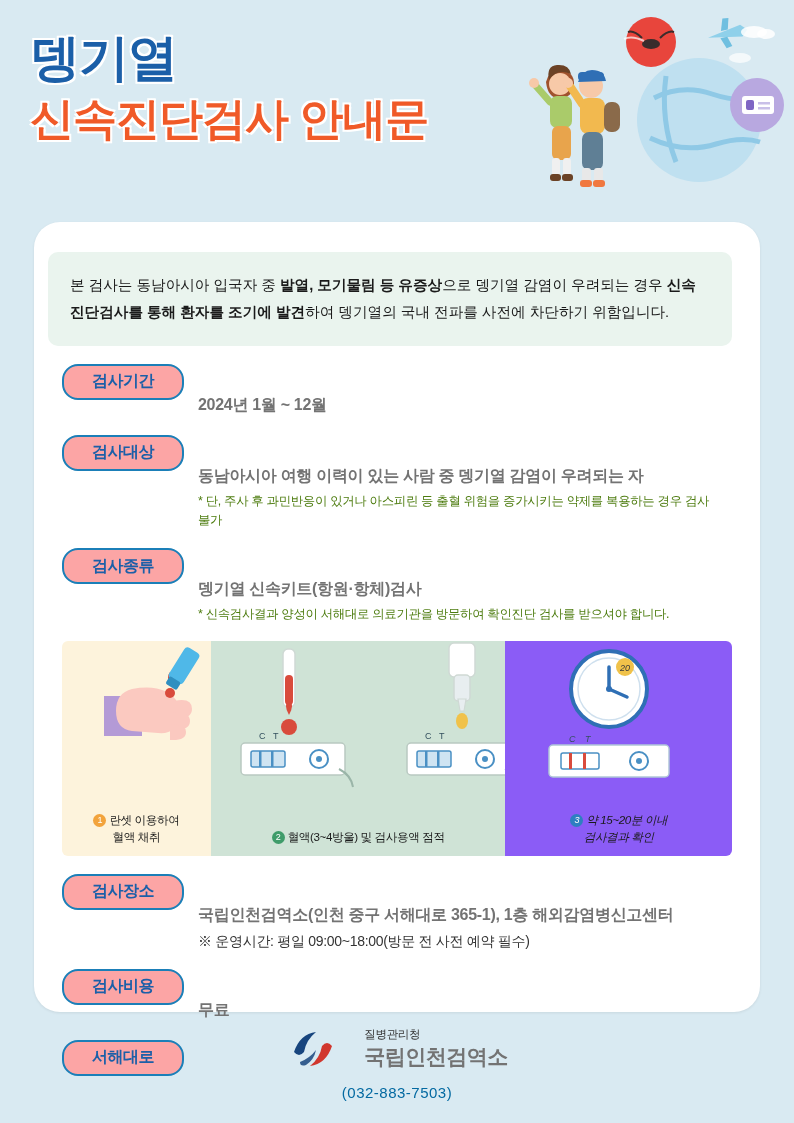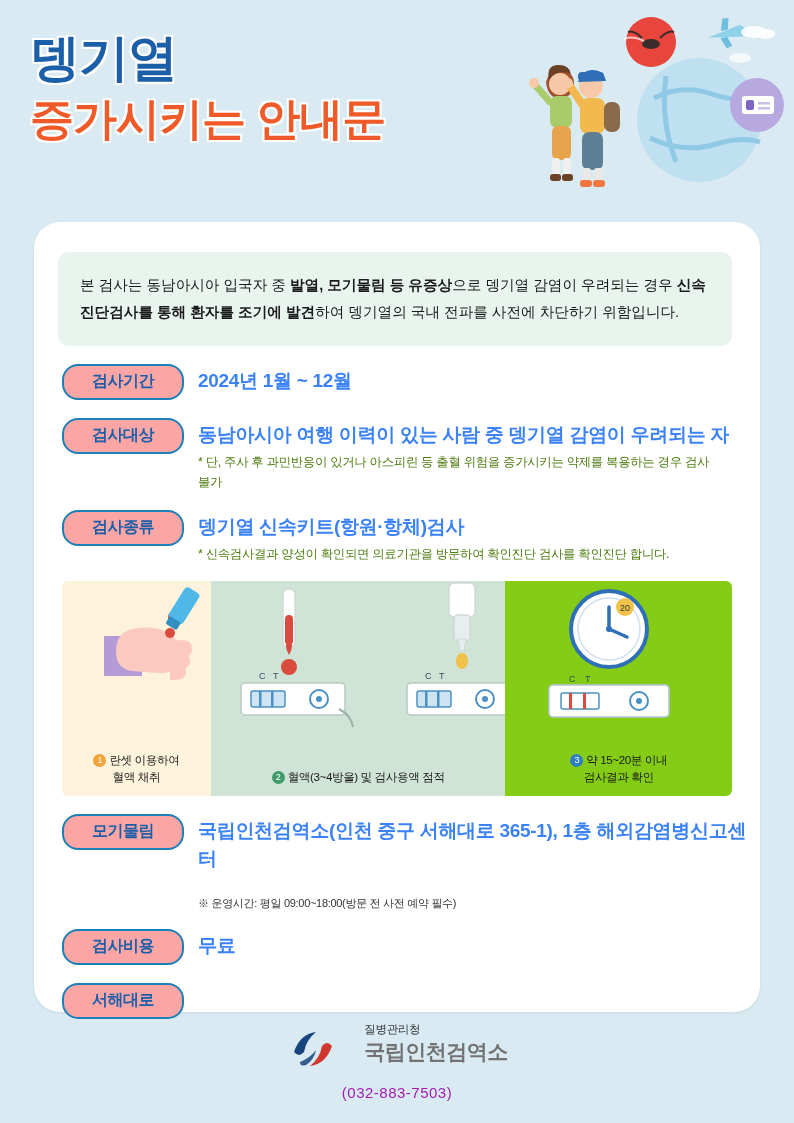--- a/index.html
+++ b/index.html
@@ -58,21 +58,21 @@
     left: 34px;
     top: 222px;
     width: 726px;
     height: 790px;
     background: #ffffff;
     border-radius: 26px;
     box-shadow: 0 1px 3px rgba(0,0,0,0.08);
   }
 
   .intro {
-    margin: 30px 28px 0 24px;
+    margin: 30px 28px 0 14px;
     background: #eaf4ee;
     border-radius: 10px;
     padding: 20px 22px;
     font-size: 14.6px;
     line-height: 1.85;
     color: #1a1a1a;
   }
   .intro b { font-weight: bold; }
 
   .row {
@@ -94,55 +94,56 @@
     align-items: center;
     justify-content: center;
     letter-spacing: -0.5px;
     background: #fca5a5;
   }
   .row-body {
     margin-left: 14px;
     padding-top: 3px;
   }
   .row-main {
-    font-size: 19px;
+    font-size: 16px;
     font-weight: bold;
-    color: #3b82f6;
+    color: #737373;
     line-height: 1.5;
     letter-spacing: -0.3px;
+    margin-top: 26px;
   }
   .row-note {
     font-size: 12.4px;
     color: #4d7c0f;
     line-height: 1.55;
     margin-top: 4px;
     letter-spacing: -0.3px;
   }
   .row-note2 {
-    font-size: 11px;
+    font-size: 14px;
     color: #333;
-    margin-top: 22px;
+    margin-top: 6px;
     letter-spacing: -0.3px;
   }
 
   
   .steps {
     display: flex;
     margin: 16px 28px 0 28px;
     height: 215px;
     border-radius: 6px;
     overflow: hidden;
   }
   .step {
     position: relative;
     overflow: hidden;
   }
   .step1 { width: 155px; background: #fdf3dc; }
   .step2 { width: 307px; background: #cfe3d6; }
-  .step3 { width: 236px; background: #84cc16; }
+  .step3 { width: 236px; background: #8b5cf6; font-style: italic; }
 
   .step-caption {
     position: absolute;
     left: 0;
     right: 0;
     bottom: 10px;
     text-align: center;
     font-size: 11.6px;
     color: #1a1a1a;
     line-height: 1.45;
@@ -167,51 +168,52 @@
   
   .footer {
     position: absolute;
     left: 0;
     right: 0;
     top: 1022px;
     text-align: center;
   }
   .footer-row {
     display: flex;
+    align-items: center;
     justify-content: center;
     gap: 24px;
   }
   .footer-text { text-align: left; }
   .footer-sub {
     font-size: 11.5px;
     color: #333;
     letter-spacing: -0.3px;
   }
   .footer-main {
     font-size: 21px;
     font-weight: bold;
     color: #737373;
     letter-spacing: -0.5px;
     margin-top: 1px;
   }
   .footer-phone {
     font-size: 15px;
-    color: #a21caf;
+    color: #0369a1;
     margin-top: 8px;
     letter-spacing: 0.5px;
   }
 </style>
 </head>
 <body>
 
 <div class="header">
 
   <div class="title-block">
     <div class="title-line1">뎅기열</div>
-    <div class="title-line2">증가시키는 안내문</div>
+    <div class="title-line2">신속진단검사 안내문</div>
   </div>
 
   <svg class="hero-art" viewBox="0 0 330 200">
 
     <circle cx="245" cy="110" r="62" fill="#bfe0f0"></circle>
     <path d="M200 88 q28 -14 58 -4 q30 10 48 2" stroke="#8fc9e6" stroke-width="5" fill="none"></path>
     <path d="M196 128 q34 16 66 6 q26 -8 44 -2" stroke="#8fc9e6" stroke-width="5" fill="none"></path>
     <path d="M212 66 q-6 44 10 86" stroke="#8fc9e6" stroke-width="5" fill="none"></path>
 
     <circle cx="197" cy="32" r="25" fill="#e8453c"></circle>
@@ -285,21 +287,21 @@
     <div class="row-body">
       <div class="row-main">동남아시아 여행 이력이 있는 사람 중 뎅기열 감염이 우려되는 자</div>
       <div class="row-note" style="max-width:520px">* 단, 주사 후 과민반응이 있거나 아스피린 등 출혈 위험을 증가시키는 약제를 복용하는 경우 검사 불가</div>
     </div>
   </div>
 
   <div class="row">
     <div class="tag">검사종류</div>
     <div class="row-body">
       <div class="row-main">뎅기열 신속키트(항원·항체)검사</div>
-      <div class="row-note">* 신속검사결과 양성이 확인되면 의료기관을 방문하여 확인진단 검사를 확인진단 합니다.</div>
+      <div class="row-note">* 신속검사결과 양성이 서해대로 의료기관을 방문하여 확인진단 검사를 받으셔야 합니다.</div>
     </div>
   </div>
 
   <div class="steps">
 
     <div class="step step1">
       <svg viewBox="0 0 155 175" width="155" height="175">
         <rect x="42" y="55" width="38" height="40" fill="#b49ad6"></rect>
         <path d="M70 48 q34 -6 46 14 q10 16 -4 26 q-6 5 -16 4 l-26 -2 q-16 -2 -16 -20 q0 -18 16 -22z" fill="#fbc9c0"></path>
         <path d="M112 60 q18 -4 18 8 q0 10 -16 10" fill="#fbc9c0"></path>
@@ -375,21 +377,21 @@
         <text x="80" y="101" font-size="9" fill="#33505e" font-family="Liberation Sans, sans-serif">T</text>
       </svg>
       <div class="step-caption">
         <span class="num n3">3</span><span>약 15~20분 이내</span><br>
         <span>검사결과 확인</span>
       </div>
     </div>
   </div>
 
   <div class="row">
-    <div class="tag">모기물림</div>
+    <div class="tag">검사장소</div>
     <div class="row-body">
       <div class="row-main">국립인천검역소(인천 중구 서해대로 365-1), 1층 해외감염병신고센터</div>
       <div class="row-note2">※ 운영시간: 평일 09:00~18:00(방문 전 사전 예약 필수)</div>
     </div>
   </div>
 
   <div class="row">
     <div class="tag">검사비용</div>
     <div class="row-body">
       <div class="row-main">무료</div>

